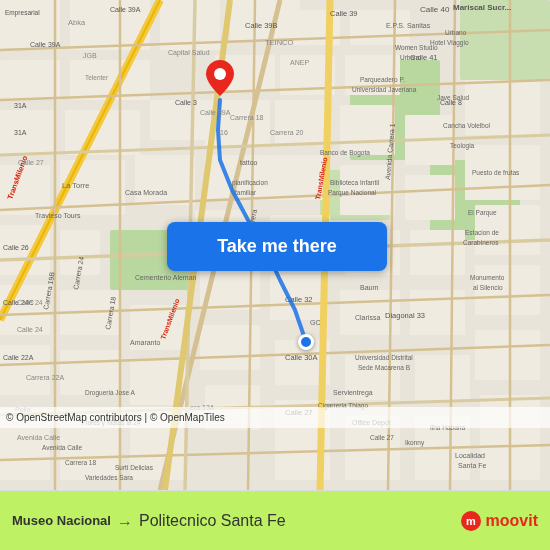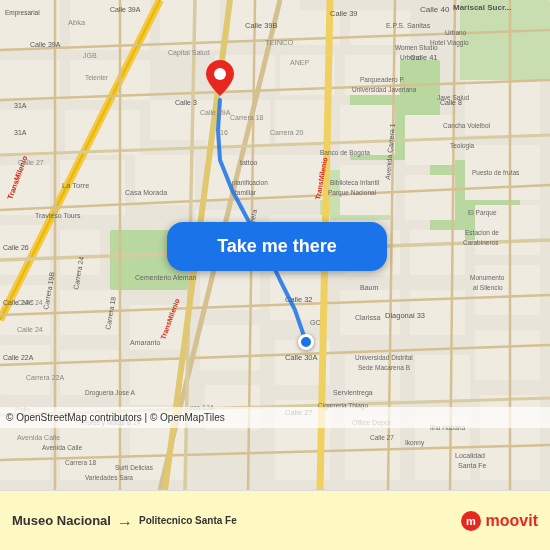--- a/index.html
+++ b/index.html
@@ -29,40 +29,40 @@
     }
 
     
     .take-me-there-btn {
       position: absolute;
       top: 222px;
       left: 167px;
       width: 220px;
       height: 49px;
       background-color: #1a73e8;
-      border-radius: 16px;
+      border-radius: 8px;
       display: flex;
       align-items: center;
       justify-content: center;
       cursor: pointer;
       box-shadow: 0 2px 8px rgba(0,0,0,0.35);
       z-index: 10;
     }
 
     .take-me-there-btn span {
       color: #ffffff;
       font-size: 18px;
       font-weight: bold;
     }
 
     
     .bottom-bar {
       width: 100%;
       height: 60px;
-      background: #fef9c3;
+      background: #bef264;
       display: flex;
       align-items: center;
       justify-content: space-between;
       padding: 0 12px;
       border-top: 1px solid #ddd;
       position: relative;
       z-index: 20;
     }
 
     .bottom-left {
@@ -76,23 +76,23 @@
       color: #333;
       font-weight: 600;
     }
 
     .arrow-icon {
       font-size: 16px;
       color: #555;
     }
 
     .bottom-right-text {
-      font-size: 10px;
+      font-size: 16px;
       color: #333;
-      font-weight: 700;
+      font-weight: 400;
     }
 
     .moovit-logo {
       display: flex;
       align-items: center;
       gap: 4px;
     }
 
     .moovit-text {
       font-size: 16px;

